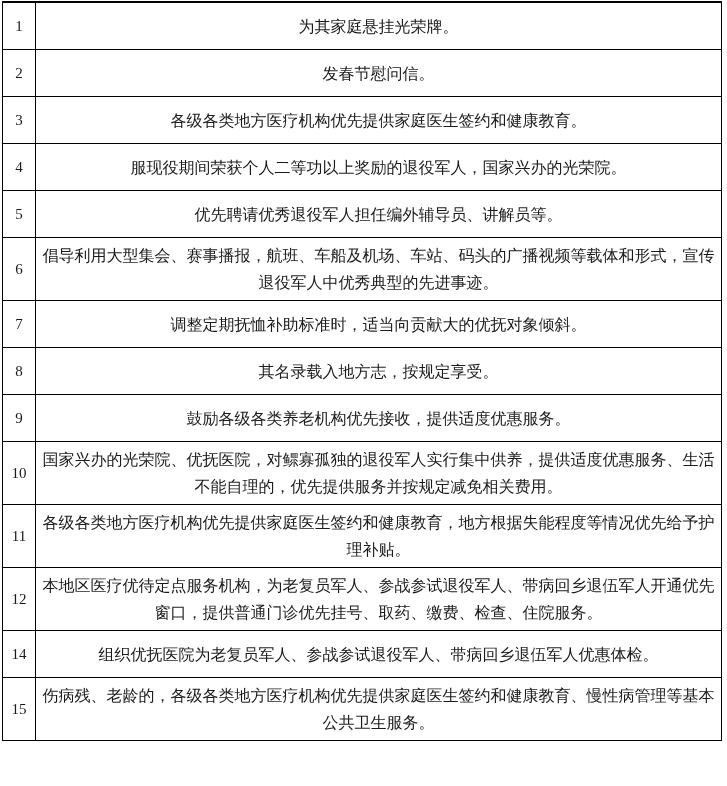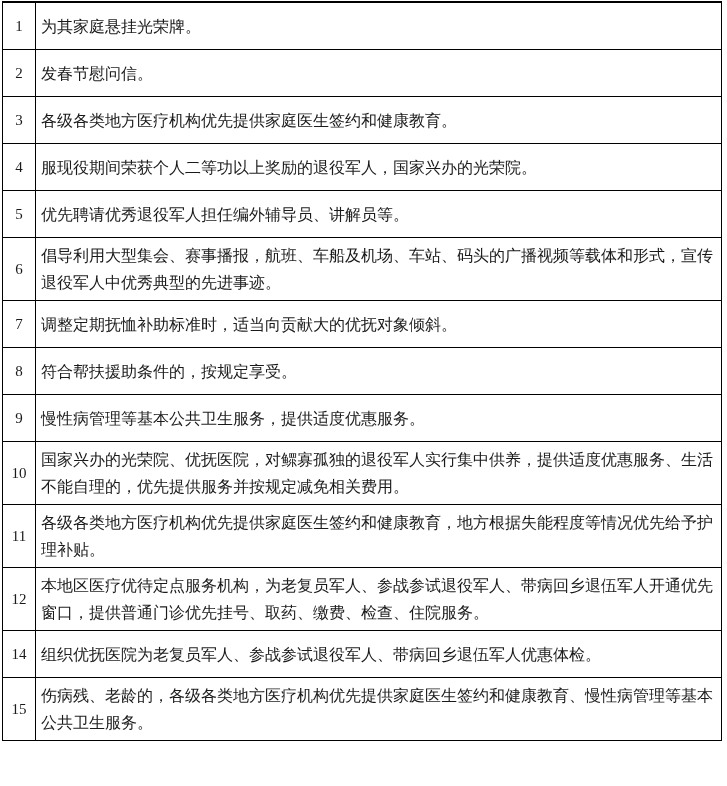--- a/index.html
+++ b/index.html
@@ -33,21 +33,21 @@
     vertical-align: middle;
     font-size: 15px;
     padding: 0;
   }
   td.text {
     font-size: 16px;
     line-height: 27px;
     height: 38px;            
     vertical-align: middle;
     padding: 4px 5px;
-    text-align: left;
+    text-align: center;
     word-break: break-all;
   }
 </style>
 </head>
 <body>
 
 <div class="page">
   <table class="benefits">
     <tbody id="table-body">
         <tr>
@@ -73,25 +73,25 @@
         <tr>
           <td class="num">6</td>
           <td class="text">倡导利用大型集会、赛事播报，航班、车船及机场、车站、码头的广播视频等载体和形式，宣传退役军人中优秀典型的先进事迹。</td>
         </tr>
         <tr>
           <td class="num">7</td>
           <td class="text">调整定期抚恤补助标准时，适当向贡献大的优抚对象倾斜。</td>
         </tr>
         <tr>
           <td class="num">8</td>
-          <td class="text">符合帮扶援助条件的，按规定享受。</td>
+          <td class="text">其名录载入地方志，按规定享受。</td>
         </tr>
         <tr>
           <td class="num">9</td>
-          <td class="text">慢性病管理等基本公共卫生服务，提供适度优惠服务。</td>
+          <td class="text">鼓励各级各类养老机构优先接收，提供适度优惠服务。</td>
         </tr>
         <tr>
           <td class="num">10</td>
           <td class="text">国家兴办的光荣院、优抚医院，对鳏寡孤独的退役军人实行集中供养，提供适度优惠服务、生活不能自理的，优先提供服务并按规定减免相关费用。</td>
         </tr>
         <tr>
           <td class="num">11</td>
           <td class="text">各级各类地方医疗机构优先提供家庭医生签约和健康教育，地方根据失能程度等情况优先给予护理补贴。</td>
         </tr>
         <tr>

